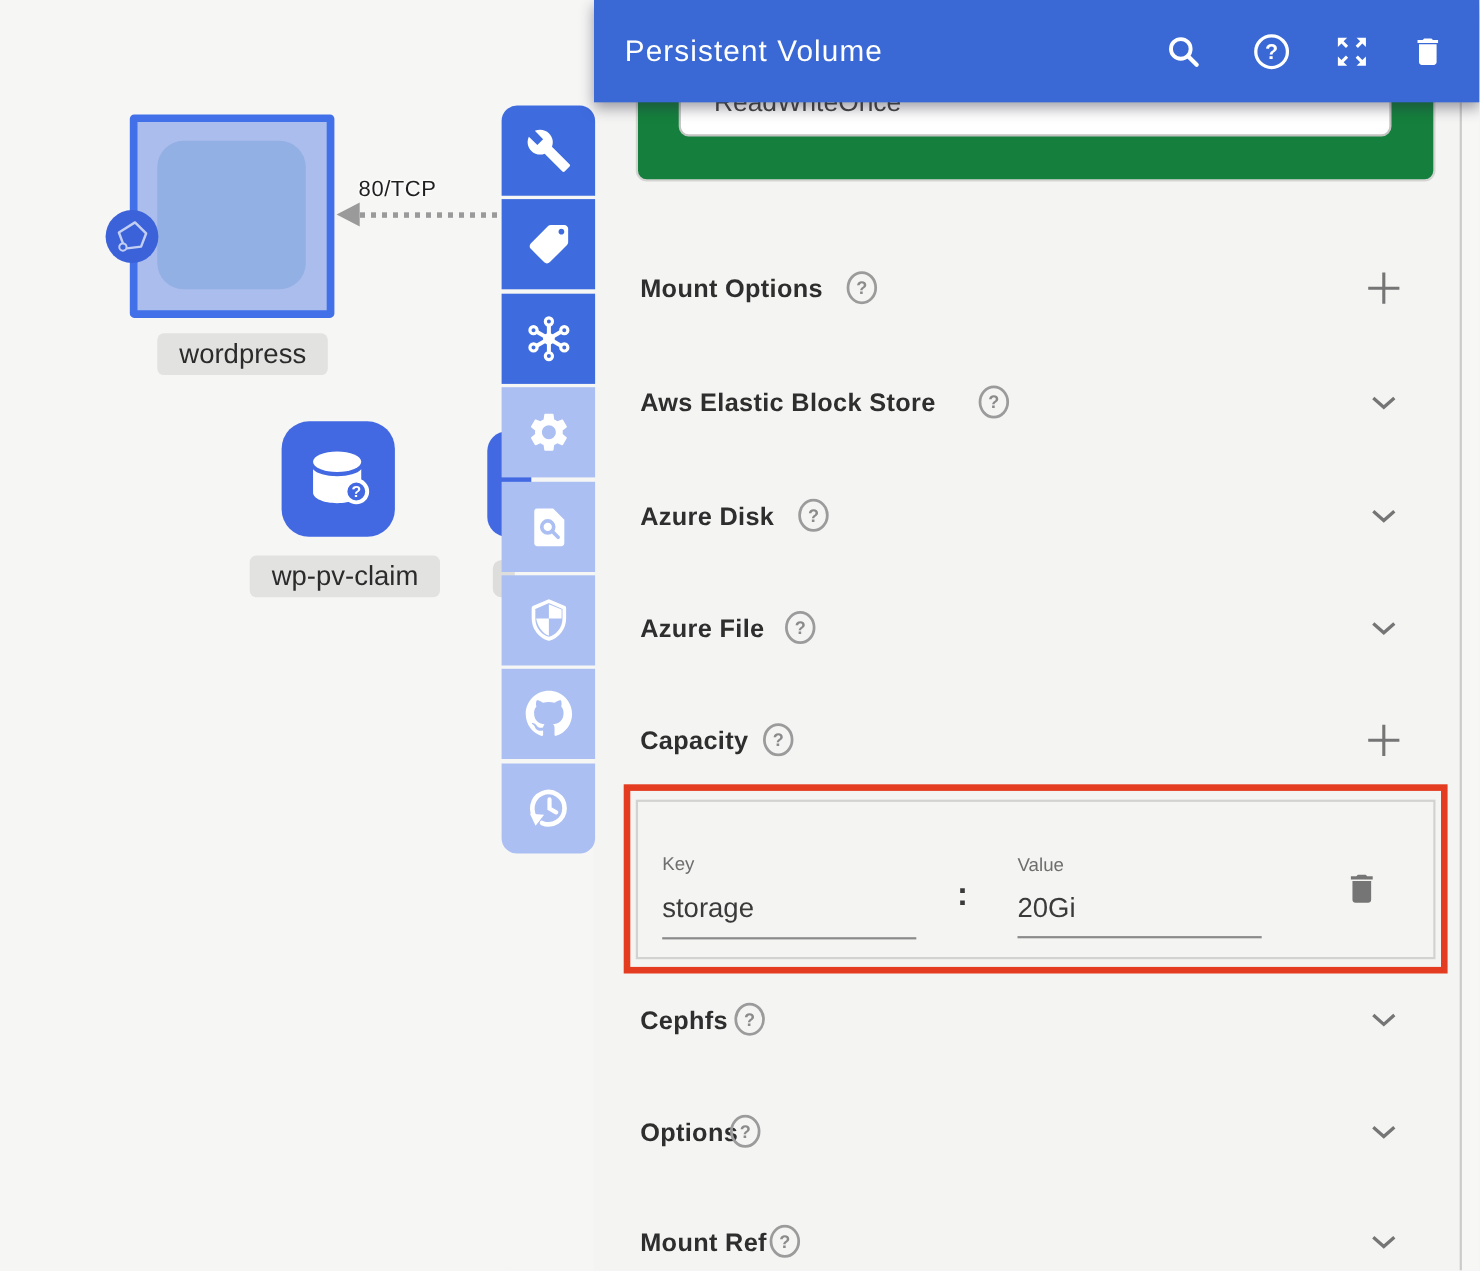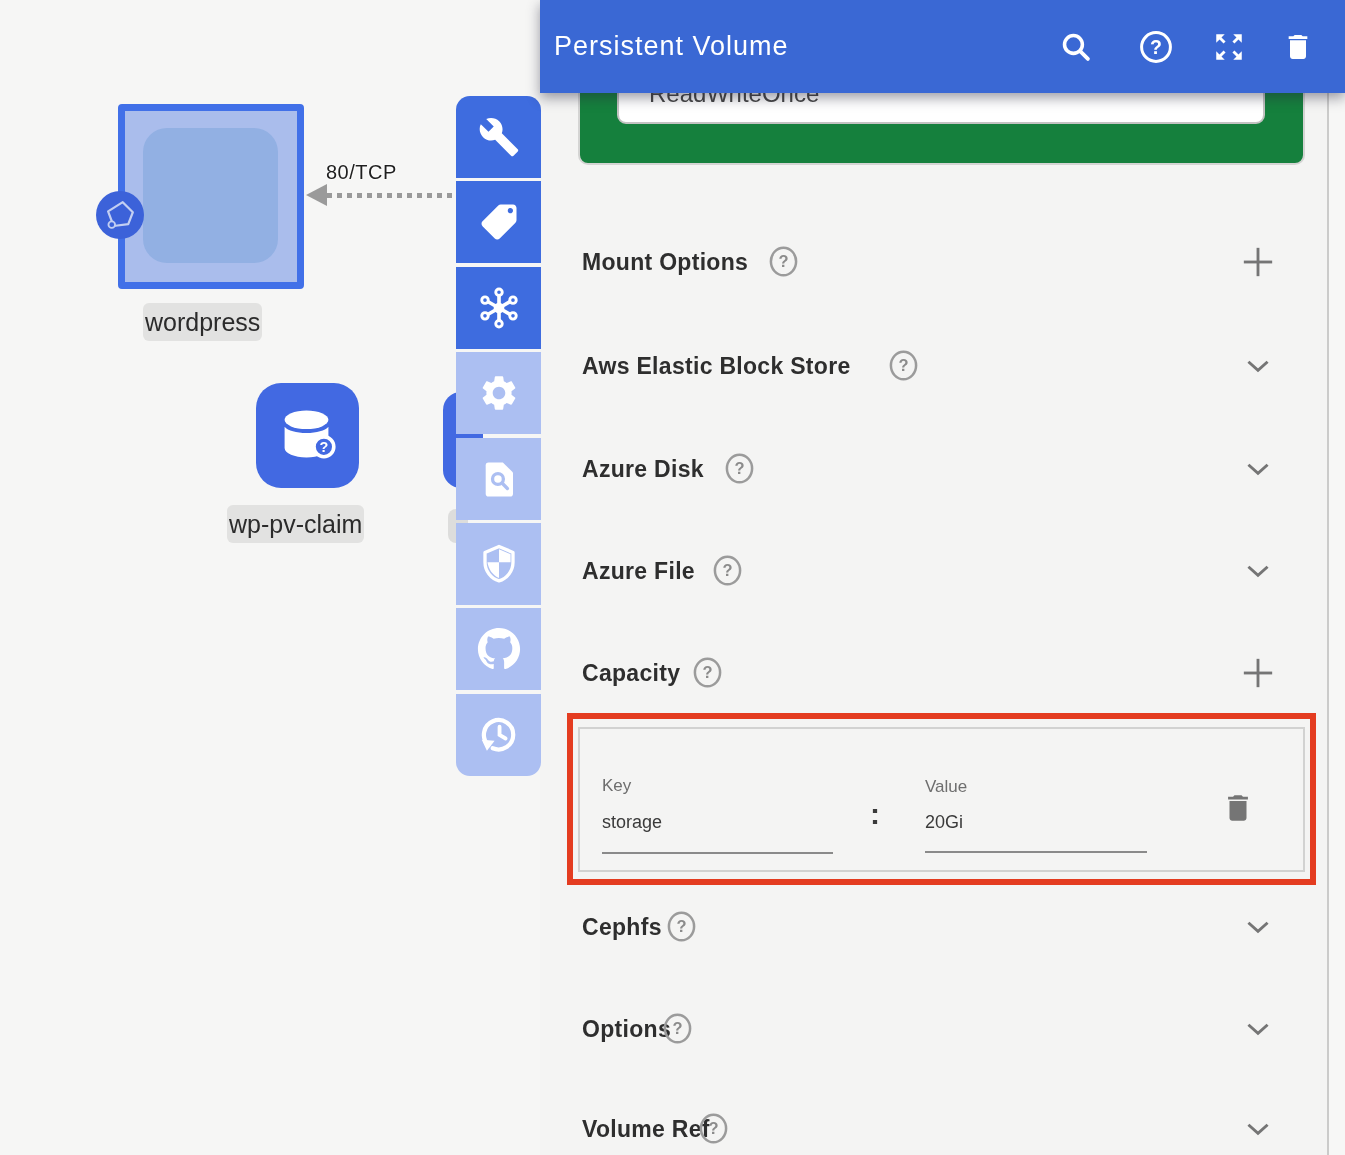--- a/index.html
+++ b/index.html
@@ -8,21 +8,21 @@
 
   
   .canvas { position:absolute; inset:0; background:#f6f6f5; }
 
   .wp-node { position:absolute; left:118px; top:104px; width:186px; height:185px;
              border:7px solid #4170e8; background:#aabdec; border-radius:4px; }
   .wp-pod  { position:absolute; left:18px; top:17px; width:135px; height:135px;
              background:#92b0e3; border-radius:24px; }
   .wp-badge{ position:absolute; left:96px; top:191px; width:48px; height:48px; border-radius:50%;
              background:#3c62d9; display:flex; align-items:center; justify-content:center; }
-  .node-label { position:absolute; height:38px; line-height:38px; padding:0 2px;
+  .node-label { position:absolute; height:38px; line-height:38px; padding:0 20px;
                 background:#e2e2e1; border-radius:6px; color:#2b2b2b; font-size:25px; }
   .lbl-wordpress { left:143px; top:303px; }
   .lbl-wppv { left:227px; top:505px; }
 
   .pvc-node { position:absolute; left:256px; top:383px; width:103px; height:105px;
               background:#4269e2; border-radius:25px; display:flex; align-items:center; justify-content:center; }
 
   .hidden-node  { position:absolute; left:443px; top:392px; width:40px; height:96px;
                   background:#4269e2; border-radius:18px; }
   .hidden-label { position:absolute; left:448px; top:509px; width:20px; height:34px;
@@ -42,21 +42,21 @@
   .tool.dark { background:#3e6cdf; }
   .tool.light{ background:#acbff2; }
   .tool:first-child { border-radius:14px 14px 0 0; }
   .tool:last-child  { border-radius:0 0 14px 14px; }
 
   
   .panel { position:absolute; left:540px; top:0; width:805px; height:1155px; background:#f4f4f3; }
   .panel-header { position:absolute; left:0; top:0; width:805px; height:93px; background:#3a68d4;
                   z-index:20; display:flex; align-items:center;
                   box-shadow:0 5px 12px rgba(40,40,60,.45); }
-  .panel-title { color:#fff; font-size:27px; font-weight:300; letter-spacing:1px; margin-left:14px; }
+  .panel-title { color:#fff; font-size:27px; font-weight:300; letter-spacing:1px; margin-left:28px; }
   .hicon { position:absolute; top:28px; width:38px; height:38px; display:flex; align-items:center;
            justify-content:center; cursor:pointer; }
 
   .divider-v { position:absolute; left:787px; top:93px; width:2px; height:1062px; background:#cbcbca; }
   .gutter { position:absolute; left:789px; top:93px; width:16px; height:1062px; background:#f7f7f6; }
 
   .top-card { position:absolute; left:38px; top:44px; width:727px; height:121px;
               border:2px solid #d4d4d3; border-radius:10px; background:#15803d; z-index:2; }
   .top-input { position:absolute; left:37px; top:6px; width:648px; height:72px;
                border:2px solid #c3c3c2; border-radius:9px; background:#fff; overflow:hidden;
@@ -67,21 +67,21 @@
                 font-size:23px; font-weight:bold; color:#2e2e2e; letter-spacing:.3px; }
   .sect-q { position:absolute; top:5px; }
   .sect-action { position:absolute; left:700px; top:3px; width:36px; height:36px;
                  display:flex; align-items:center; justify-content:center; cursor:pointer; }
 
   .cap-red { position:absolute; left:27px; top:713px; width:749px; height:172px;
              border:6px solid #e43c20; }
   .cap-card { position:absolute; left:38px; top:727px; width:727px; height:145px;
               border:2px solid #d2d2d1; background:#f4f4f3; }
   .field-label { position:absolute; font-size:17px; color:#6e6e6e;margin-top:11px; }
-  .field-value { position:absolute; font-size:18px; color:#3a3a3a; }
+  .field-value { position:absolute; font-size:25px; color:#3a3a3a; }
   .field-line { position:absolute; height:2px; background:#8a8a8a; }
   .cap-colon { position:absolute; left:330px; top:797px; font-size:30px; font-weight:bold; color:#3a3a3a; }
   .cap-trash { position:absolute; left:681px; top:789px; width:34px; height:38px; cursor:pointer; }
 </style>
 </head>
 <body>
 
 <div class="canvas">
 
   <div class="wp-node">
@@ -334,21 +334,21 @@
         </svg>
     </span>
     <span class="sect-action">
       <svg width="34" height="34" viewBox="0 0 32 32">
           <polyline points="7,12 16,20 25,12" fill="none" stroke="#757575" stroke-width="2.8"></polyline>
         </svg>
     </span>
   </div>
 
   <div class="sect-row" style="top:1108px">
-    <span class="sect-label">Volume Ref</span>
+    <span class="sect-label">Mount Ref</span>
     <span class="sect-q" style="left:158px">
       <svg width="31" height="31" viewBox="0 0 32 32">
           <ellipse cx="16" cy="16" rx="13" ry="14.2" fill="none" stroke="#9b9b9b" stroke-width="2.6"></ellipse>
           <text x="16" y="22" font-size="17" font-weight="bold" fill="#8b8b8b" text-anchor="middle" font-family="Liberation Sans,sans-serif">?</text>
         </svg>
     </span>
     <span class="sect-action">
       <svg width="34" height="34" viewBox="0 0 32 32">
           <polyline points="7,12 16,20 25,12" fill="none" stroke="#757575" stroke-width="2.8"></polyline>
         </svg>

